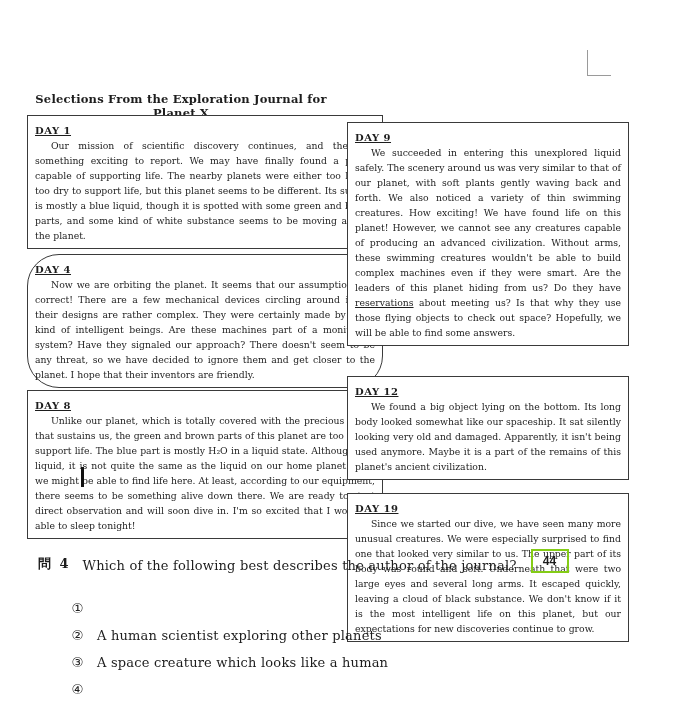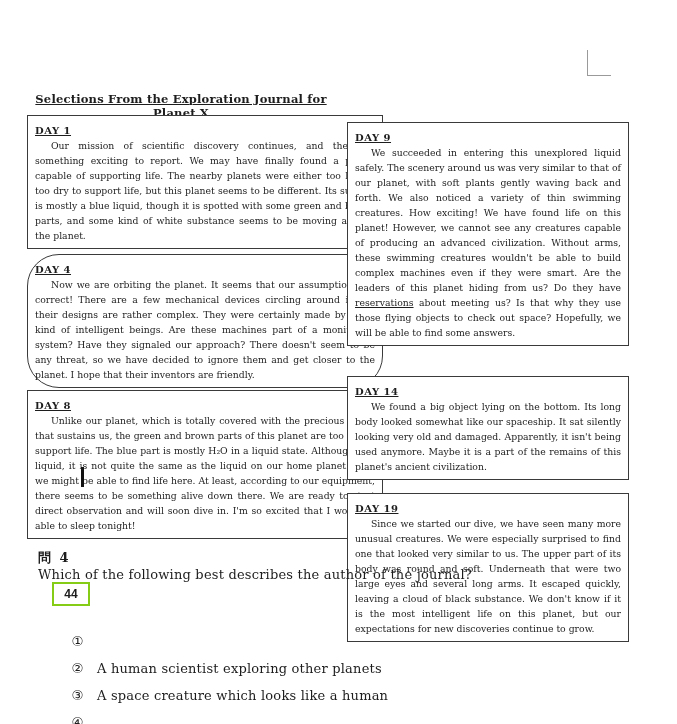--- a/index.html
+++ b/index.html
@@ -23,21 +23,21 @@
   }
   .tilde{margin:0 1px;}
 
   
   .crop-mark{position:absolute;left:587px;top:50px;width:23px;height:25px;
     border-left:1px solid #9a9a9a;border-bottom:1px solid #9a9a9a;}
 
   
   .journal-title{
     position:absolute;left:27px;top:92px;width:308px;margin:0;
-    font-size:11.5px;font-weight:bold;text-align:center;letter-spacing:.2px;text-decoration:underline;
+    font-size:11.5px;font-weight:bold;text-align:center;letter-spacing:.2px;
   }
 
   
   .col{position:absolute;display:flex;flex-direction:column;}
   .col-left{left:27px;top:115px;width:356px;}
   .col-right{left:347px;top:122px;width:282px;}
   .entry{
     box-sizing:border-box;border:1px solid #3a3a3a;background:#fff;
     padding:3px 7px 5px 7px;
   }
@@ -54,21 +54,21 @@
   .mh-d8{min-height:121px;}
   .mh-d9{min-height:158px;margin-bottom:30px;}
   .mh-d12{min-height:82px;margin-bottom:13px;}
   .mh-d19{min-height:129px;}
 
   
   .cursor-artifact{position:absolute;left:81px;top:467px;width:3px;height:20px;background:#111;}
 
   
   .question{position:absolute;left:38px;top:549px;width:610px;}
-  .q-line{display:flex;align-items:flex-start;font-size:13px;flex-direction:column;}
+  .q-line{display:flex;align-items:flex-end;font-size:13px;}
   .q-num{font-weight:bold;margin-right:12px;white-space:nowrap;letter-spacing:2px;}
   .q-text{letter-spacing:.2px;}
   .answer-box{
     display:inline-block;width:34px;height:20px;line-height:20px;border:2px solid #84cc16;
     text-align:center;font-weight:bold;font-size:12px;margin-left:14px;
     font-family:"Liberation Sans","DejaVu Sans",sans-serif;
   }
   .options{list-style:none;margin:27px 0 0 32px;padding:0;}
   .option-row{display:flex;align-items:baseline;height:27px;font-size:13px;}
   .opt-circle{width:15px;text-align:center;margin-right:12px;font-size:13.5px;
@@ -99,21 +99,21 @@
       <p class="entry-body"><span>Unlike our planet, which is totally covered with the precious liquid that sustains us, the green and brown parts of this planet are too dry to support life. The blue part is mostly H₂O in a liquid state.  Although it is liquid, it is not quite the same as the liquid on our home planet.  Still, we might be able to find life here.  At least, according to our equipment, there seems to be something alive down there.  We are ready to start direct observation and will soon dive in.  I'm so excited that I won't be able to sleep tonight!</span></p>
     </article>
   </section>
 
   <section class="col col-right">
     <article class="entry mh-d9">
       <span class="entry-label">DAY 9</span>
       <p class="entry-body"><span>We succeeded in entering this unexplored liquid safely.  The scenery around us was very similar to that of our planet, with soft plants gently waving back and forth.  We also noticed a variety of thin swimming creatures.  How exciting!  We have found life on this planet!  However, we cannot see any creatures capable of producing an advanced civilization.  Without arms, these swimming creatures wouldn't be able to build complex machines even if they were smart.  Are the leaders of this planet hiding from us?  Do they have </span><span class="u">reservations</span><span> about meeting us?  Is that why they use those flying objects to check out space?  Hopefully, we will be able to find some answers.</span></p>
     </article>
     <article class="entry mh-d12">
-      <span class="entry-label">DAY 14</span>
+      <span class="entry-label">DAY 12</span>
       <p class="entry-body"><span>We found a big object lying on the bottom.  Its long body looked somewhat like our spaceship.  It sat silently looking very old and damaged.  Apparently, it isn't being used anymore.  Maybe it is a part of the remains of this planet's ancient civilization.</span></p>
     </article>
     <article class="entry mh-d19">
       <span class="entry-label">DAY 19</span>
       <p class="entry-body"><span>Since we started our dive, we have seen many more unusual creatures.  We were especially surprised to find one that looked very similar to us.  The upper part of its body was round and soft.  Underneath that were two large eyes and several long arms.  It escaped quickly, leaving a cloud of black substance.  We don't know if it is the most intelligent life on this planet, but our expectations for new discoveries continue to grow.</span></p>
     </article>
   </section>
 
   <span class="cursor-artifact"></span>
 

